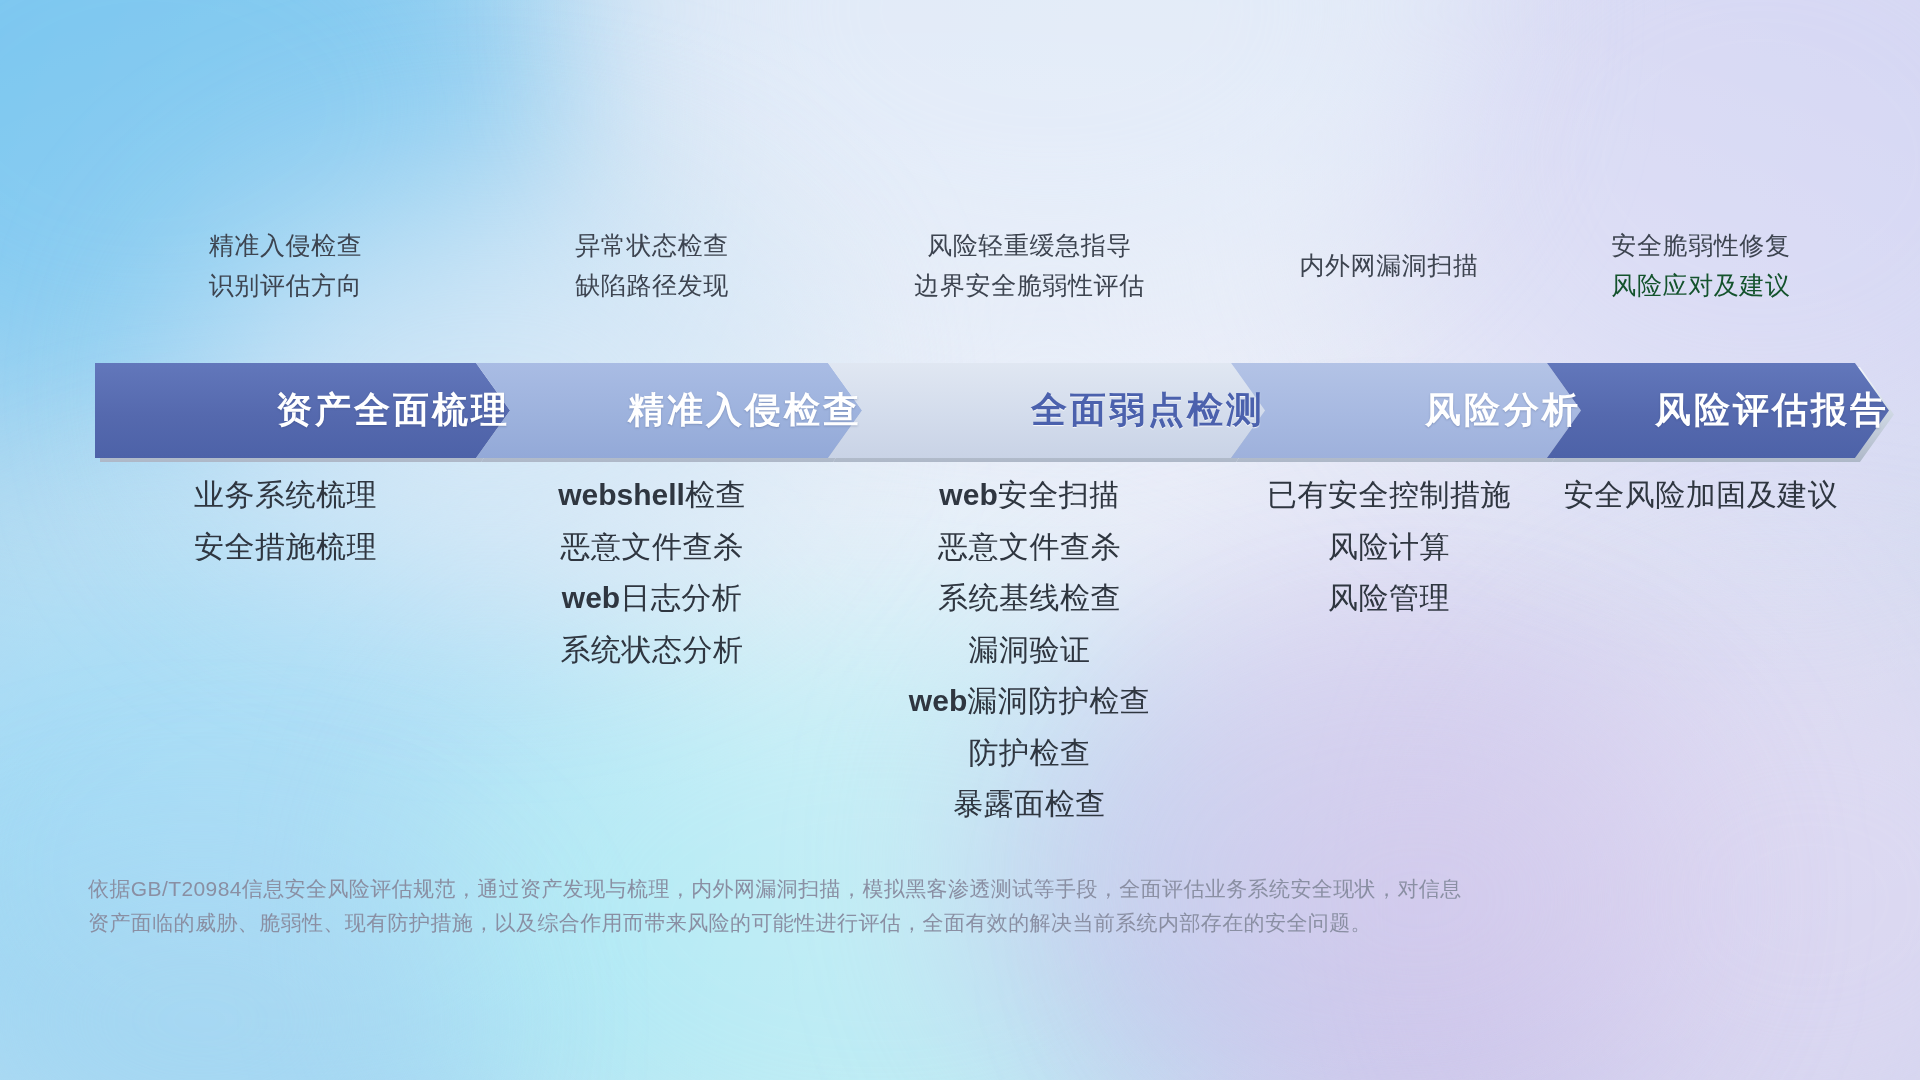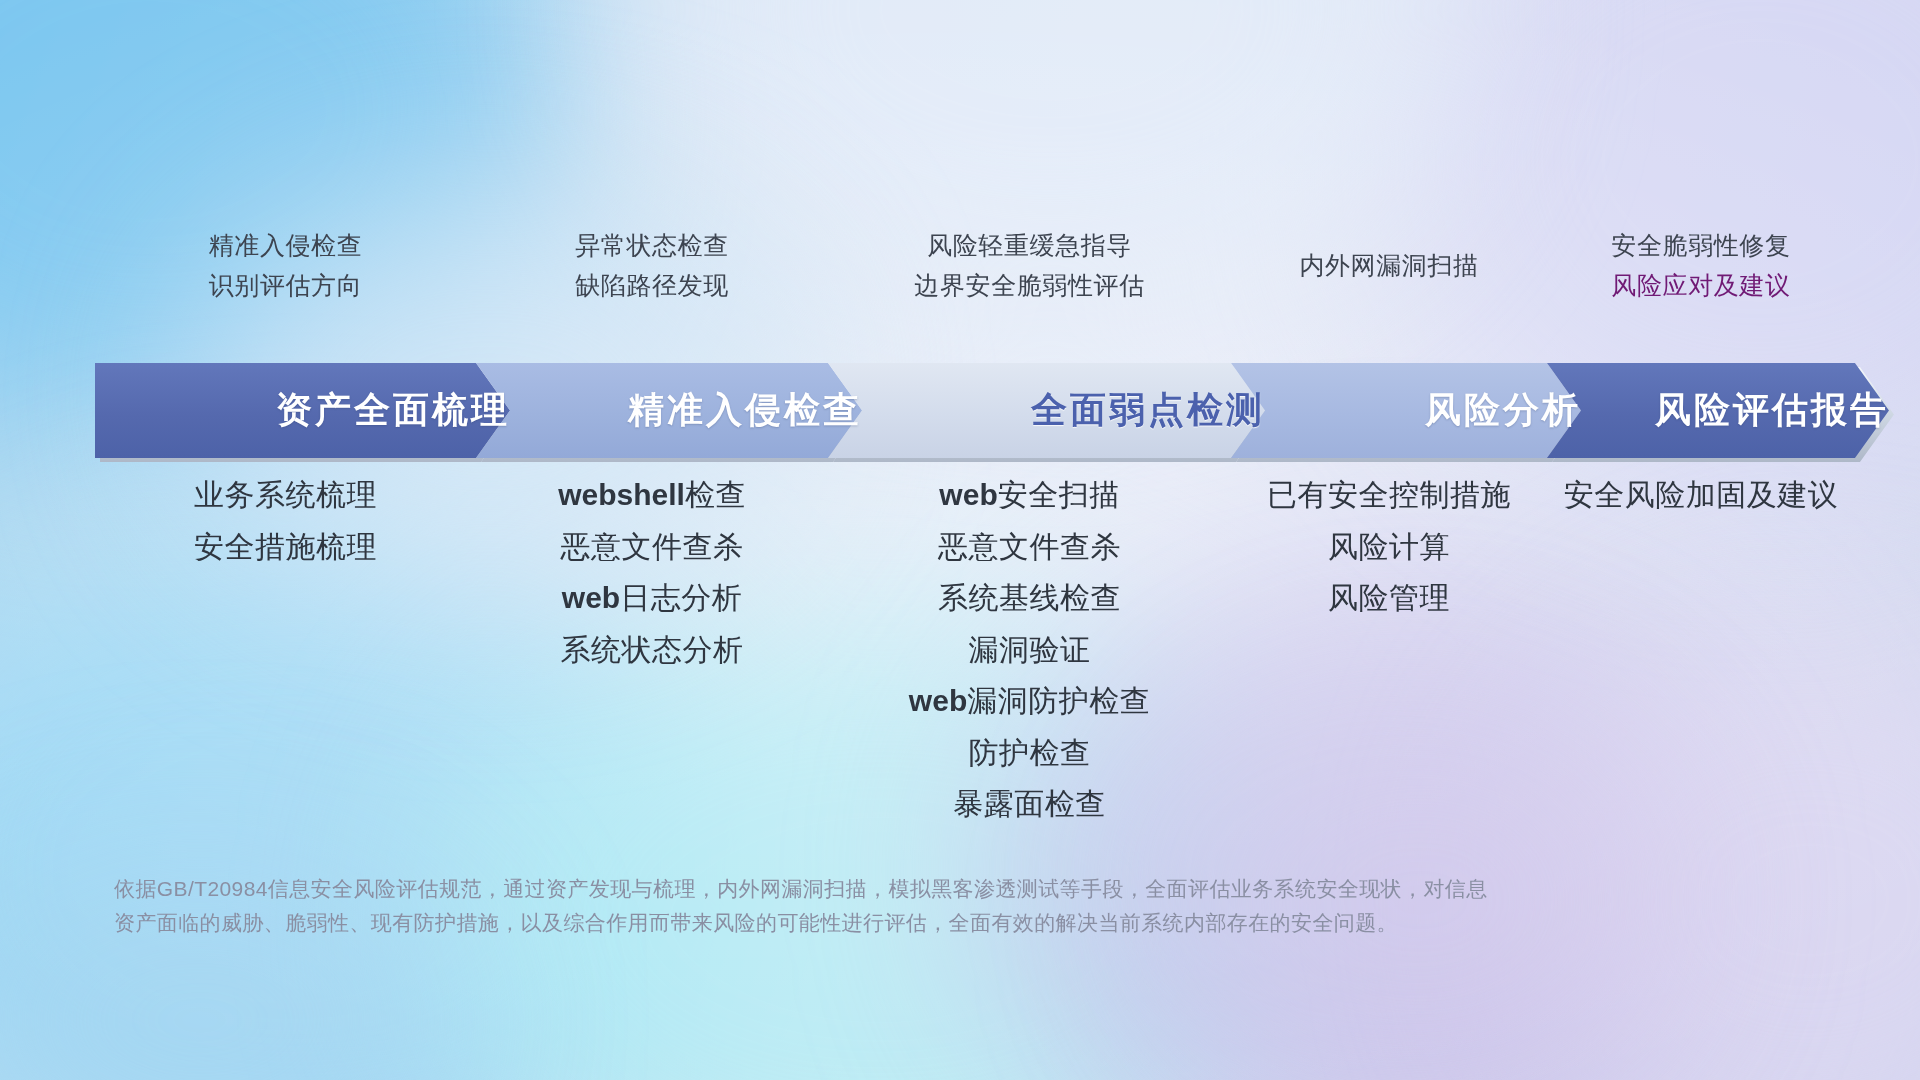--- a/index.html
+++ b/index.html
@@ -87,21 +87,21 @@
     display:flex; flex-direction:column; align-items:center; gap:17px;
   }
   .list-item {
     font-size:30px; color:#2f3640; white-space:nowrap; line-height:1.15;
     letter-spacing:.5px;
   }
   .list-item b { font-weight:bold; letter-spacing:0; }
 
   
   .footer {
-    position:absolute; left:114px; top:872px; width:1530px;
+    position:absolute; left:88px; top:872px; width:1530px;
     font-size:21px; line-height:1.62; color:#8a8fa3;
     letter-spacing:.4px;
   }
   .footer p { margin:0; white-space:nowrap; }
 </style>
 </head>
 <body>
 
 <div class="bg bg-base"></div>
 <div class="bg">
@@ -131,21 +131,21 @@
       </div>
       <div class="note-col" style="width: 22.9%;">
         <div class="note-line" style="color: rgb(61, 68, 80);">风险轻重缓急指导</div>
         <div class="note-line" style="color: rgb(61, 68, 80);">边界安全脆弱性评估</div>
       </div>
       <div class="note-col" style="width: 17.95%;">
         <div class="note-line" style="color: rgb(61, 68, 80);">内外网漏洞扫描</div>
       </div>
       <div class="note-col" style="width: 17.5%;">
         <div class="note-line" style="color: rgb(61, 68, 80);">安全脆弱性修复</div>
-        <div class="note-line" style="color: #701a75;">风险应对及建议</div>
+        <div class="note-line" style="color: #14532d;">风险应对及建议</div>
       </div>
     </div>
 
   <div class="banner" id="banner">
       <div class="chev" style="width: calc(21.65% + 34px);">
         <div class="edge" style="clip-path: polygon(0px 0px, calc(100% - 34px) 0px, 100% 50%, calc(100% - 34px) 100%, 0px 100%);"></div>
         <div class="fill" style="clip-path: polygon(0px 0px, calc(100% - 34px) 0px, 100% 50%, calc(100% - 34px) 100%, 0px 100%); background: linear-gradient(rgb(98, 119, 187) 0%, rgb(85, 105, 174) 55%, rgb(77, 98, 168) 100%);"></div>
         <div class="label" style="color: rgb(255, 255, 255);">资产全面梳理</div>
       </div>
       <div class="chev" style="width: calc(20% + 34px);">

